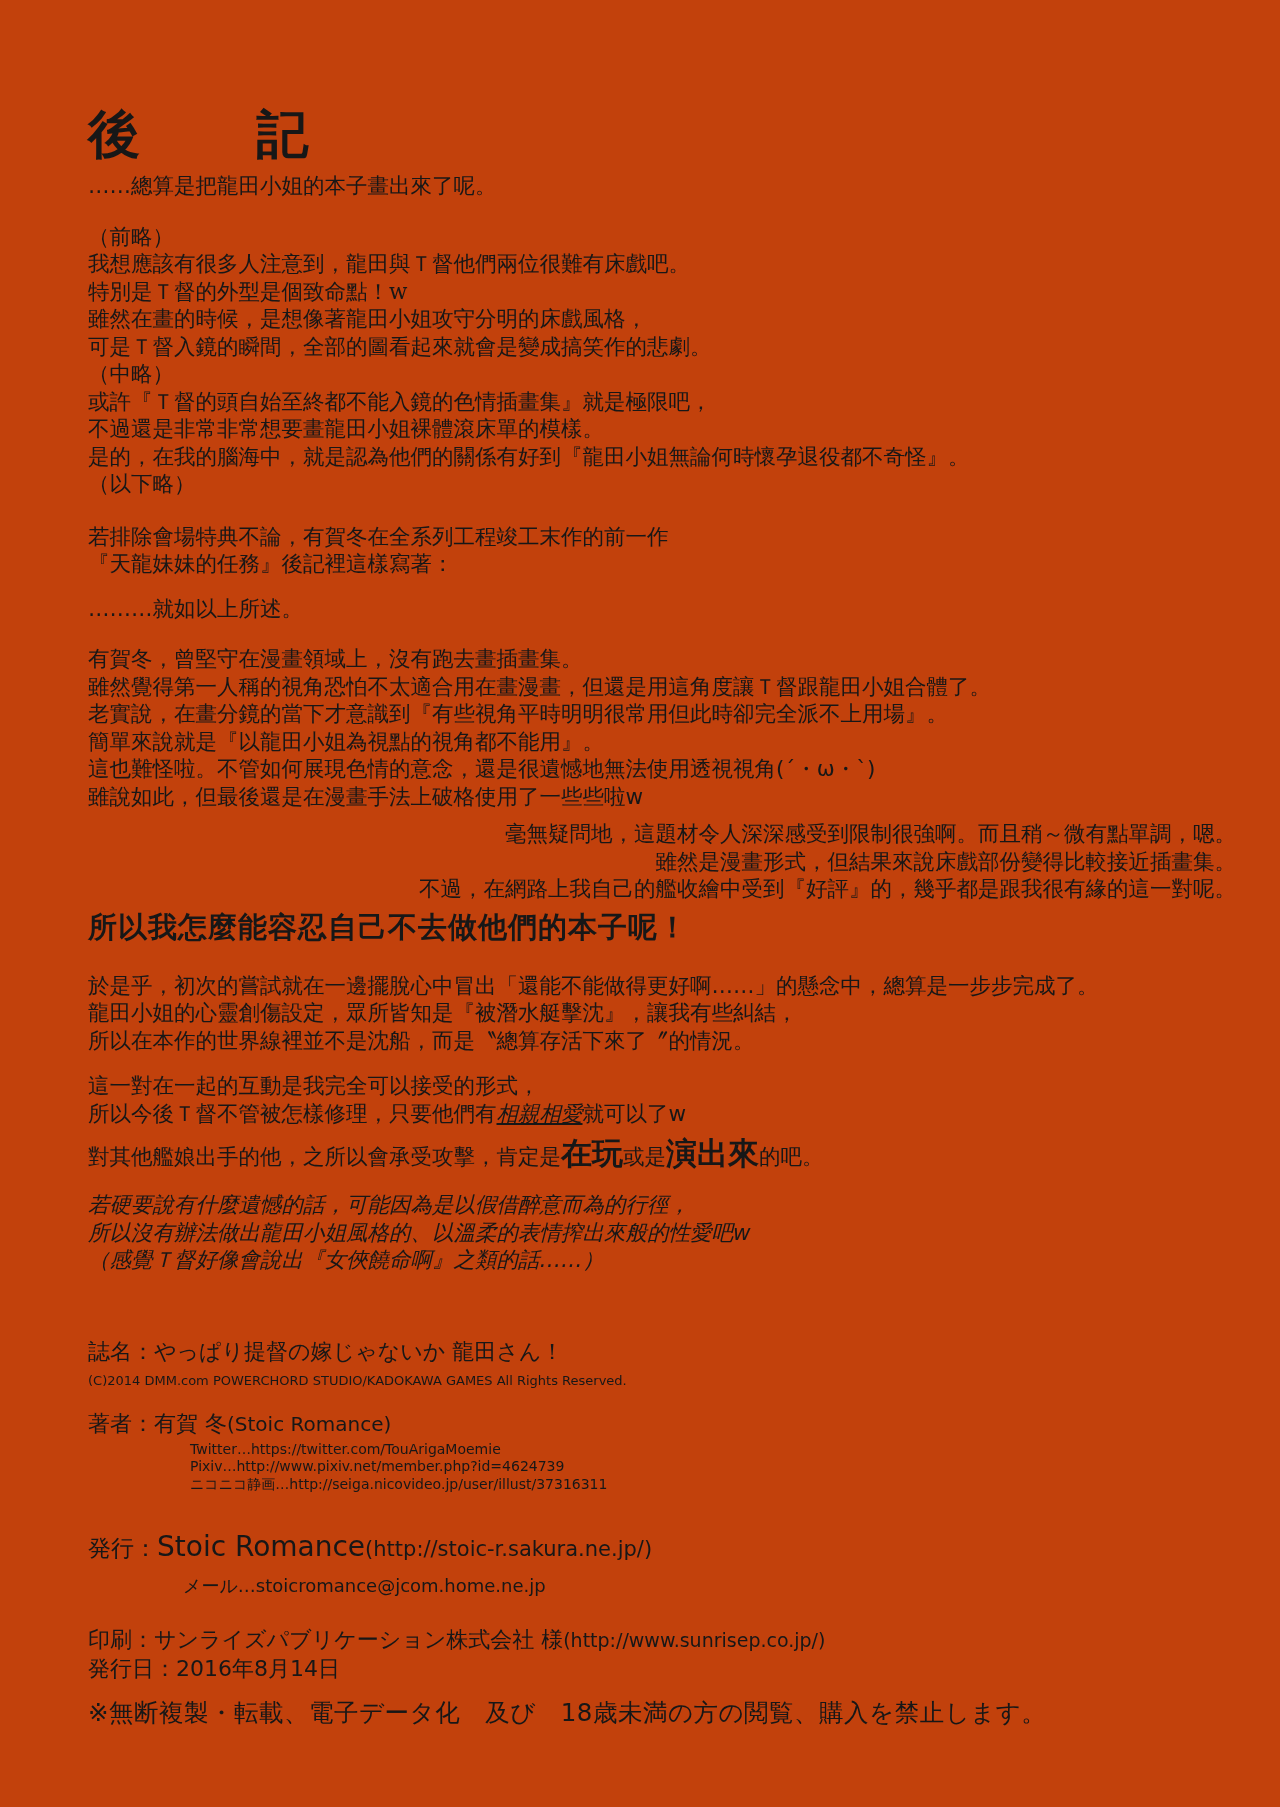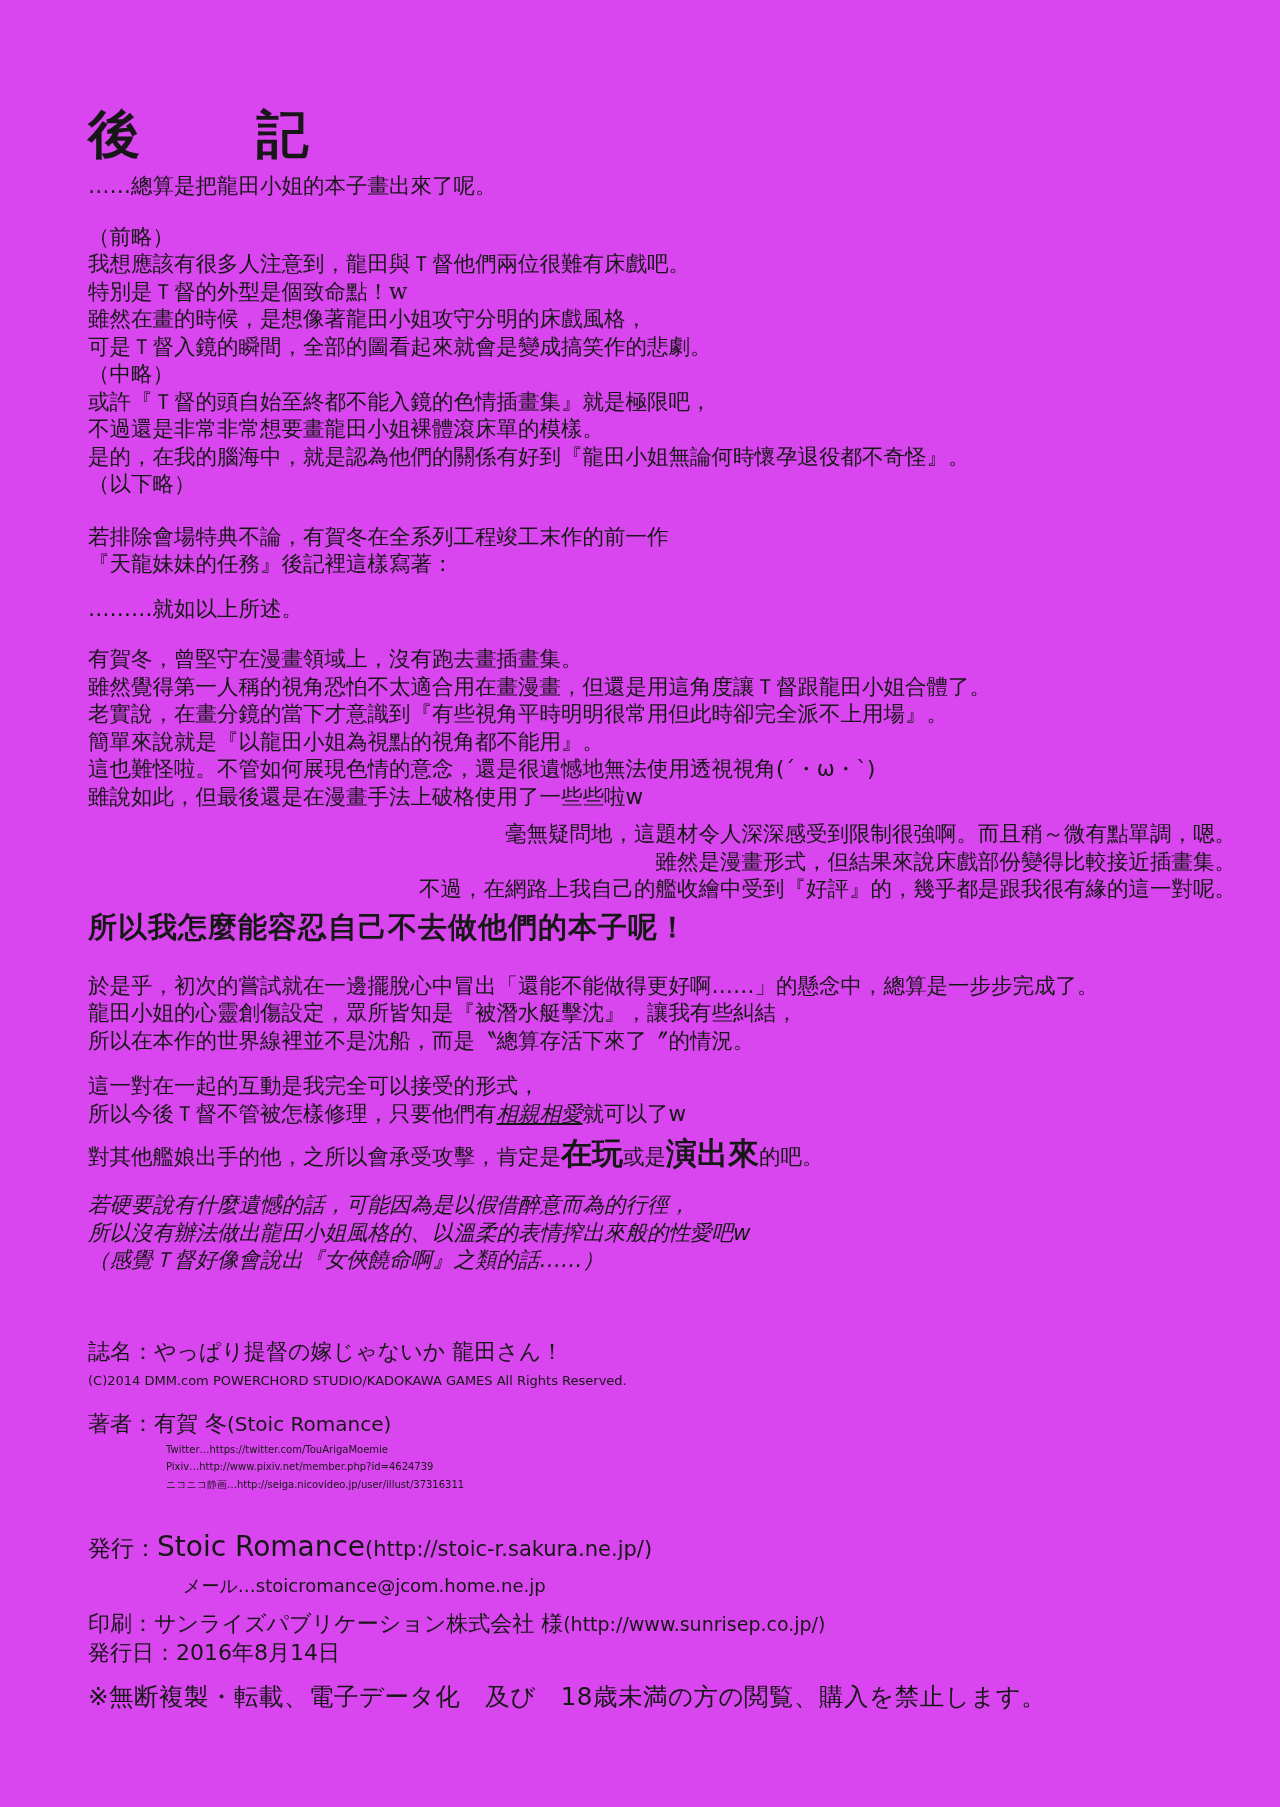--- a/index.html
+++ b/index.html
@@ -1,21 +1,21 @@
 <!DOCTYPE html>
 <html><head>
 <meta charset="utf-8">
 <style>
   html, body { margin: 0; padding: 0; background: #d8d8d8; }
   .page {
     position: relative;
     width: 1280px;
     height: 1807px;
     margin: 0 auto;
-    background: #d946ef;
+    background: #c2410c;
     color: #171717;
     box-sizing: border-box;
     padding: 106px 44px 0 88px;
     font-family: "DejaVu Sans", "Liberation Sans", sans-serif;
     overflow: hidden;
   }
   .title {
     font-family: "DejaVu Serif", "Liberation Serif", serif;
     font-size: 52px;
     font-weight: bold;
@@ -50,26 +50,26 @@
   .attack-line .big { font-size: 31px; font-weight: bold; }
   .em-underline { font-style: italic; text-decoration: underline; }
   .m-regret { margin-top: 13px; font-style: italic; }
 
   .colophon { margin-top: 63px; font-size: 22px; }
   .col-title { font-size: 22px; line-height: 30px; white-space: nowrap; }
   .col-copy { font-size: 13px; line-height: 24px; margin-top: 2px; white-space: nowrap; }
   .col-author { font-size: 22px; line-height: 30px; margin-top: 16px; white-space: nowrap; }
   .col-author .circle { font-size: 20px; }
   .col-links { margin: 2px 0 0 78px; }
-  .col-links .link-line { font-size: 10px; line-height: 17.5px; white-space: nowrap; }
+  .col-links .link-line { font-size: 14px; line-height: 17.5px; white-space: nowrap; margin-left: 24px; }
   .col-publisher { margin-top: 30px; font-size: 23px; line-height: 48px; white-space: nowrap; }
   .col-publisher .pub-name { font-size: 28px; }
   .col-publisher .pub-url { font-size: 21px; }
   .col-mail { font-size: 18px; line-height: 22px; margin: 2px 0 0 95px; white-space: nowrap; }
-  .col-printer { margin-top: 12px; font-size: 22px; line-height: 30px; white-space: nowrap; }
+  .col-printer { margin-top: 28px; font-size: 22px; line-height: 30px; white-space: nowrap; }
   .col-printer .print-url { font-size: 19px; }
   .col-date { font-size: 22px; line-height: 28px; white-space: nowrap; }
   .warning {
     margin-top: 14px;
     font-size: 24.5px;
     line-height: 32px;
     letter-spacing: 0.5px;
     white-space: nowrap;
   }
 </style>

